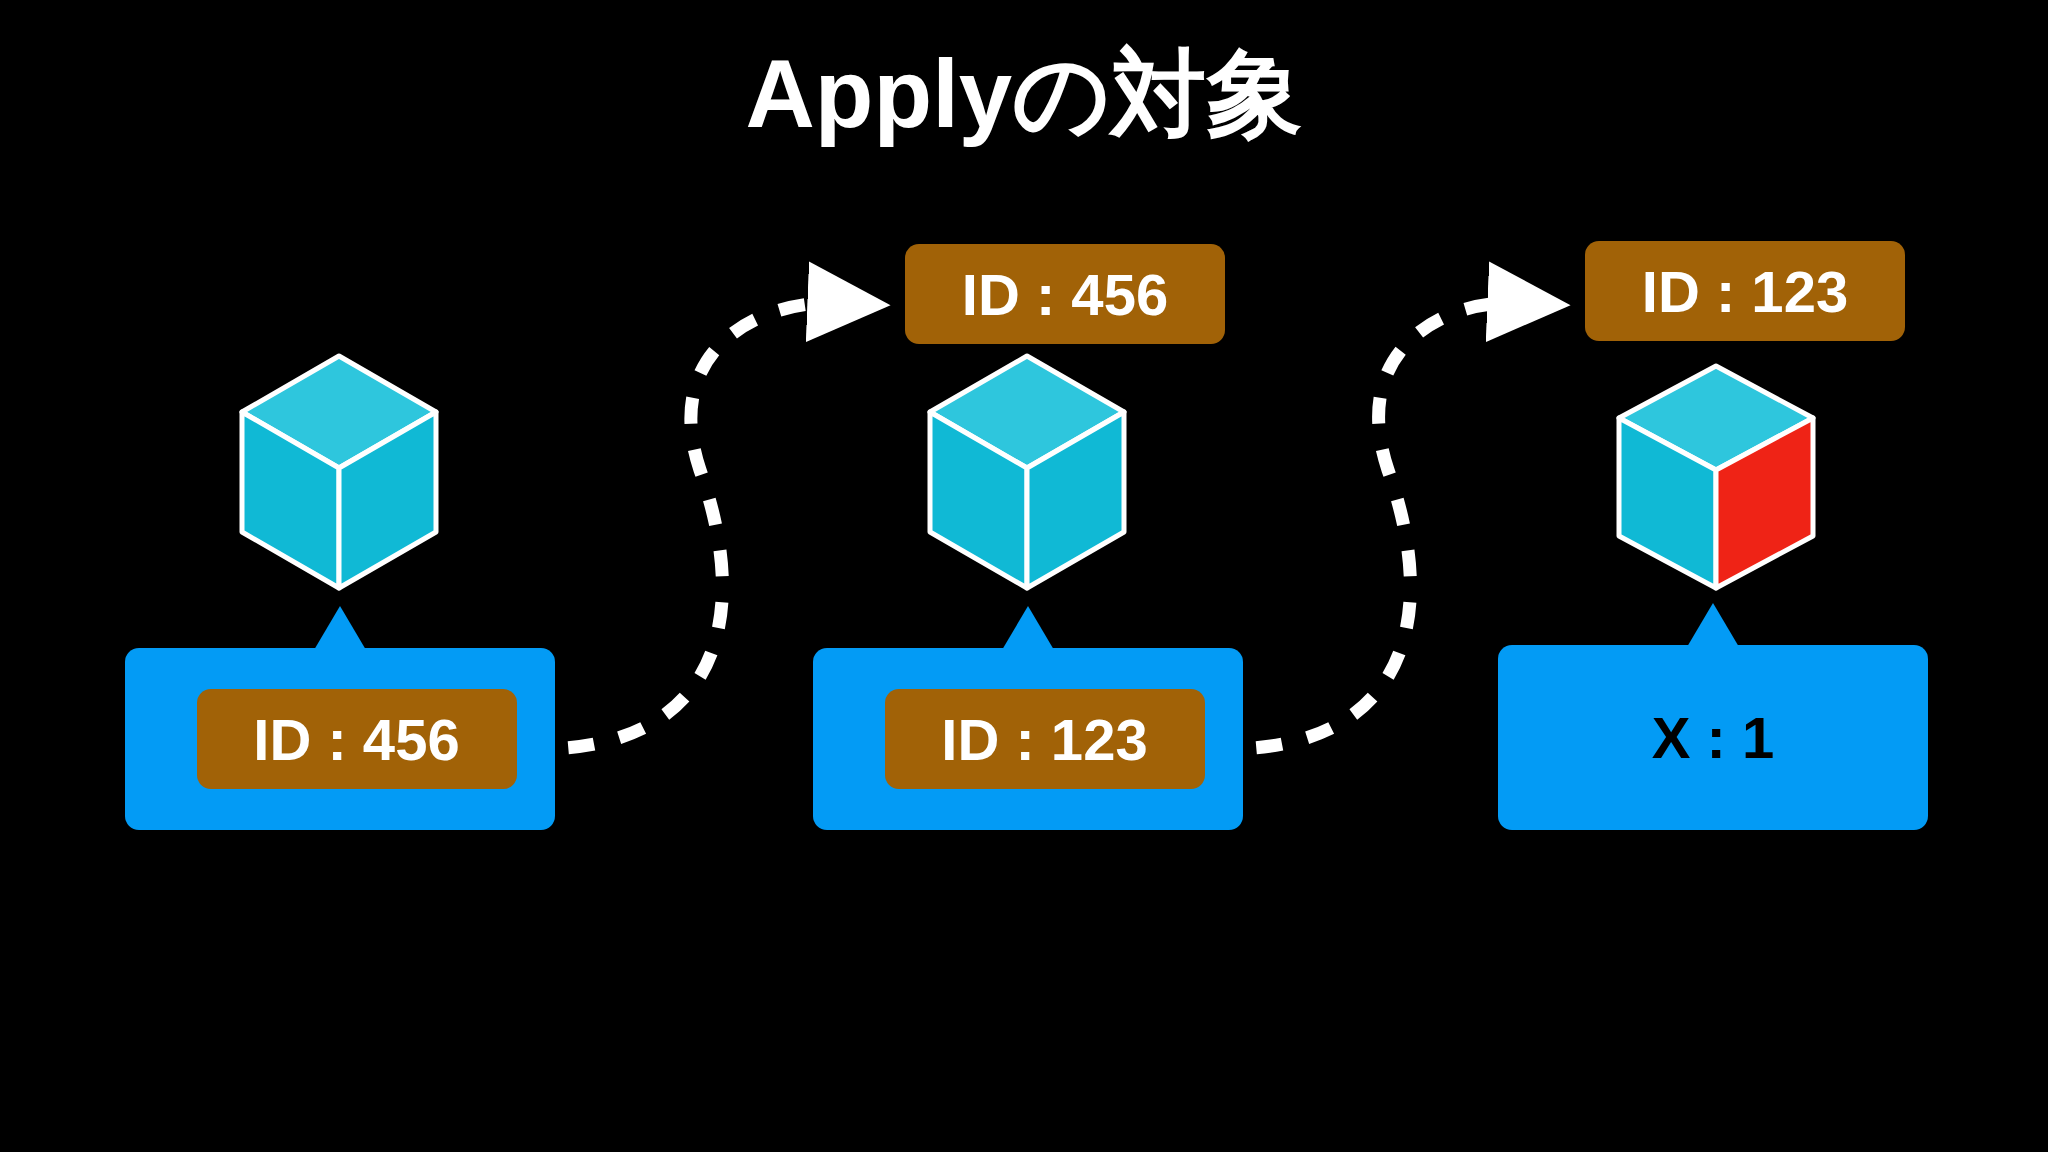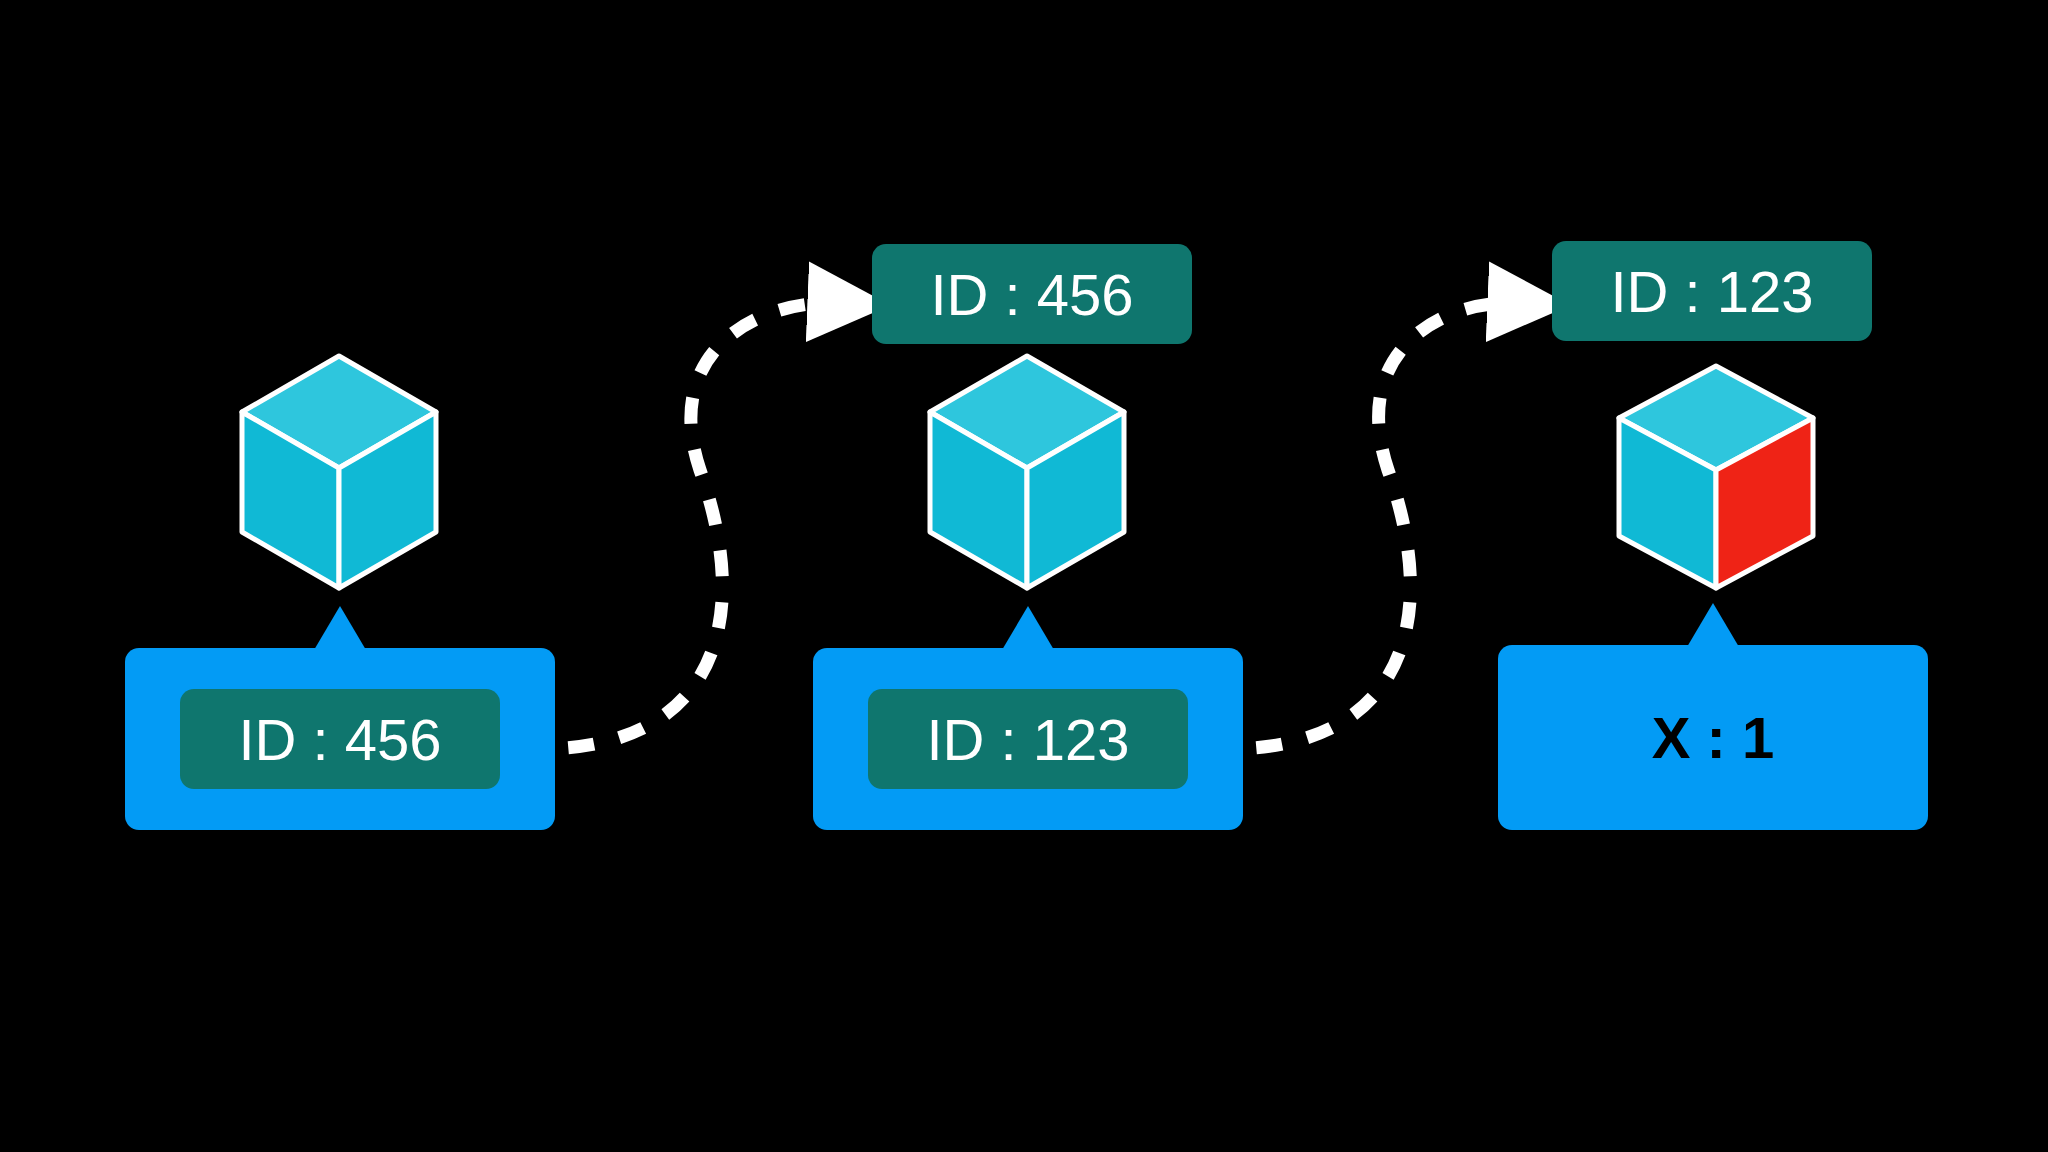--- a/index.html
+++ b/index.html
@@ -58,30 +58,31 @@
   .panel-inner {
     position: absolute;
     left: 0; top: 0; right: 0; bottom: 0;
     display: flex;
     align-items: center;
     justify-content: center;
   }
 
   
   .badge {
-    background: #0f766e;
+    background: #a16207;
     border-radius: 14px;
     color: #ffffff;
     font-size: 58px;
-    font-weight: 400;
+    font-weight: 700;
     display: flex;
     align-items: center;
     justify-content: center;
     box-sizing: border-box;
     white-space: nowrap;
+    margin-left: 33px;
   }
   .badge-inline {
     width: 320px;
     height: 100px;
   }
   .badge-float {
     position: absolute;
     width: 320px;
     height: 100px;
   }
@@ -106,20 +107,21 @@
     width: 2048px;
     height: 1152px;
     pointer-events: none;
   }
 </style>
 </head>
 <body>
 
 <div id="stage">
 
+  <div class="title">Applyの対象</div>
 
   <svg id="arrows" viewBox="0 0 2048 1152">
     <defs>
       <marker id="ah" markerWidth="7" markerHeight="7" refX="2.2" refY="3.5" orient="auto" markerUnits="strokeWidth">
         <path d="M0,0.4 L6.4,3.5 L0,6.6 Z" fill="#ffffff"></path>
       </marker>
     </defs>
 
     <path d="M 516 748 C 700 760 760 640 700 470 C 660 350 760 300 836 303" fill="none" stroke="#ffffff" stroke-width="13" stroke-dasharray="26 26" stroke-linecap="butt" marker-end="url(#ah)"></path>
 

